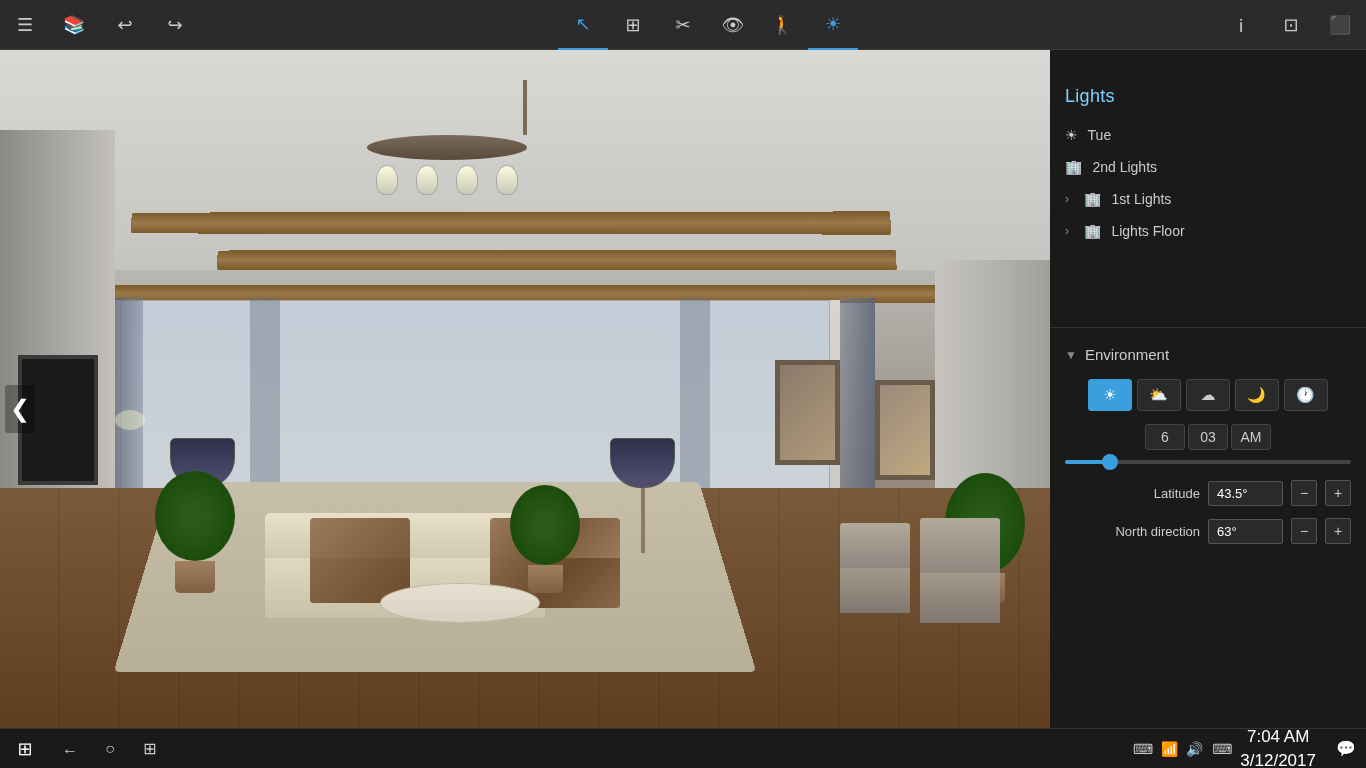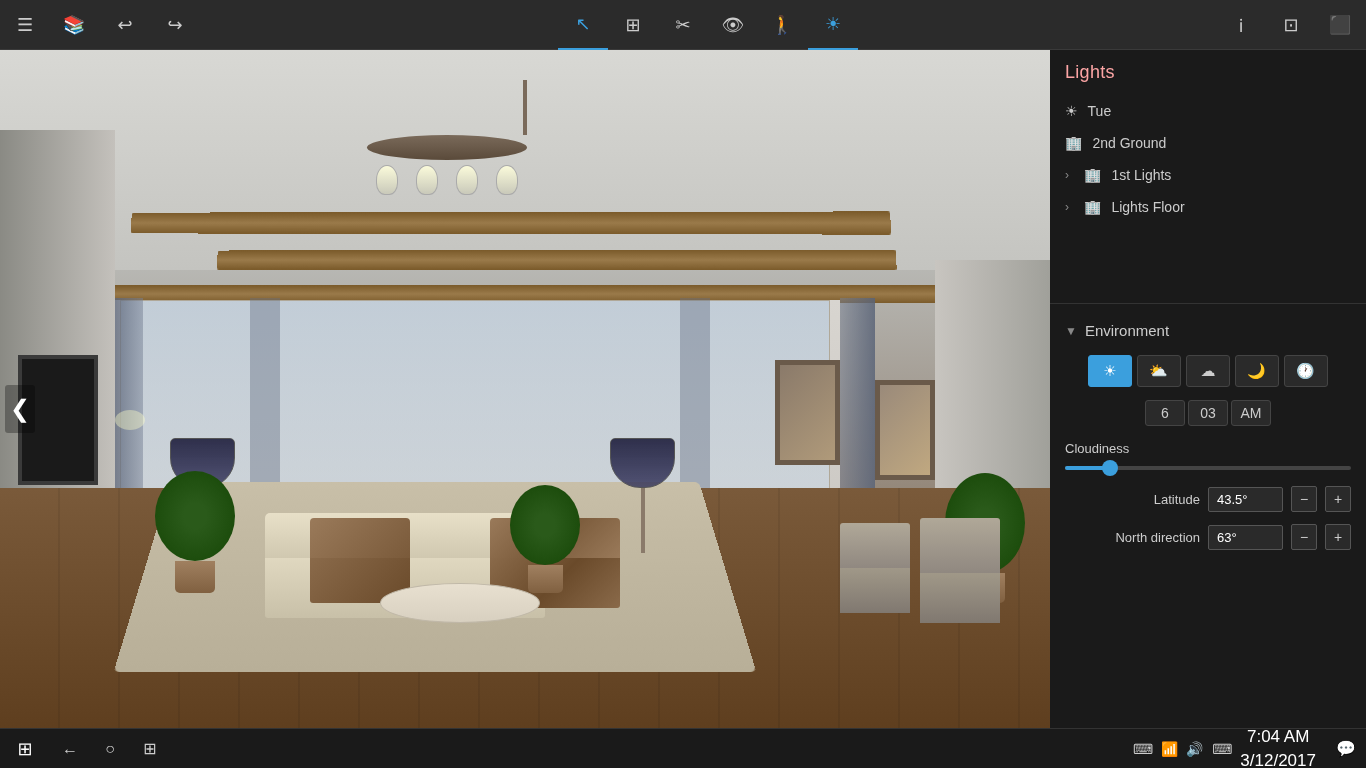--- a/index.html
+++ b/index.html
@@ -98,22 +98,23 @@
       flex: 1; height: 50px; display: flex; align-items: center; justify-content: center;
       color: #aaa; cursor: pointer; font-size: 16px;
     }
     .panel-icon.active { border-bottom: 2px solid #3b9fdd; color: #3b9fdd; }
 
     
     #panel-content { flex: 1; overflow-y: auto; padding: 0; }
 
     
     .panel-section-title {
-      font-size: 18px; font-weight: 300; color: #fca5a5; padding: 12px 15px;
+      font-size: 18px; font-weight: 300; color: #7dd3fc; padding: 12px 15px;
       letter-spacing: 0.3px;
+      margin-top: 24px;
     }
 
     .light-item {
       display: flex; align-items: center; padding: 8px 15px; cursor: pointer;
       color: #ccc; font-size: 14px; gap: 10px;
     }
     .light-item-expand { margin-right: 5px; color: #888; font-size: 12px; }
 
     
     .env-section {
@@ -337,21 +338,21 @@
 
     <div class="panel-section-title">Lights</div>
 
     <div class="light-item">
       <span>☀</span>
       <span>Tue</span>
     </div>
 
     <div class="light-item">
       <span>🏢</span>
-      <span>2nd Ground</span>
+      <span>2nd Lights</span>
     </div>
 
     <div class="light-item">
       <span class="light-item-expand">›</span>
       <span>🏢</span>
       <span>1st Lights</span>
     </div>
 
     <div class="light-item">
       <span class="light-item-expand">›</span>
@@ -372,21 +373,20 @@
         <div class="time-btn">🌙</div>
         <div class="time-btn">🕐</div>
       </div>
 
       <div class="time-display">
         <div class="time-seg">6</div>
         <div class="time-seg">03</div>
         <div class="time-seg">AM</div>
       </div>
 
-      <div class="cloudiness-label">Cloudiness</div>
       <div class="slider-container">
         <div class="slider-track">
           <div class="slider-fill"></div>
           <div class="slider-thumb"></div>
         </div>
       </div>
 
       <div class="input-row">
         <span class="input-label">Latitude</span>
         <input class="input-field" type="text" value="43.5°" style="">

